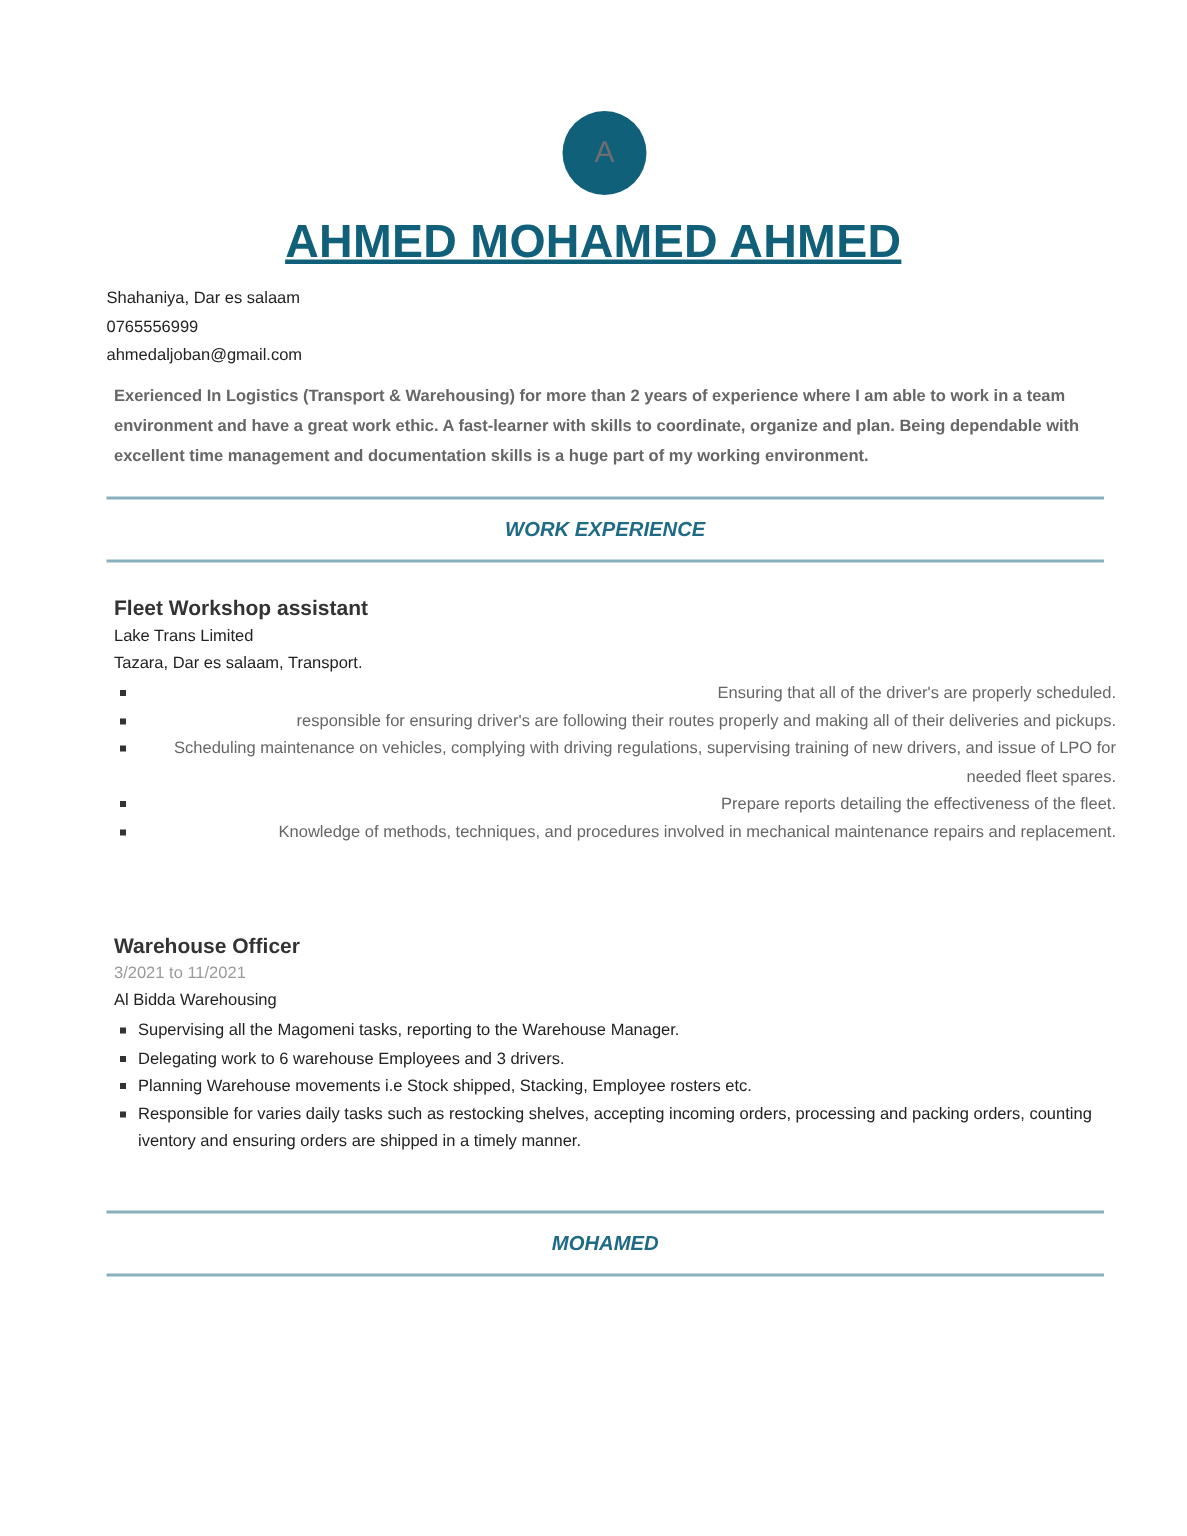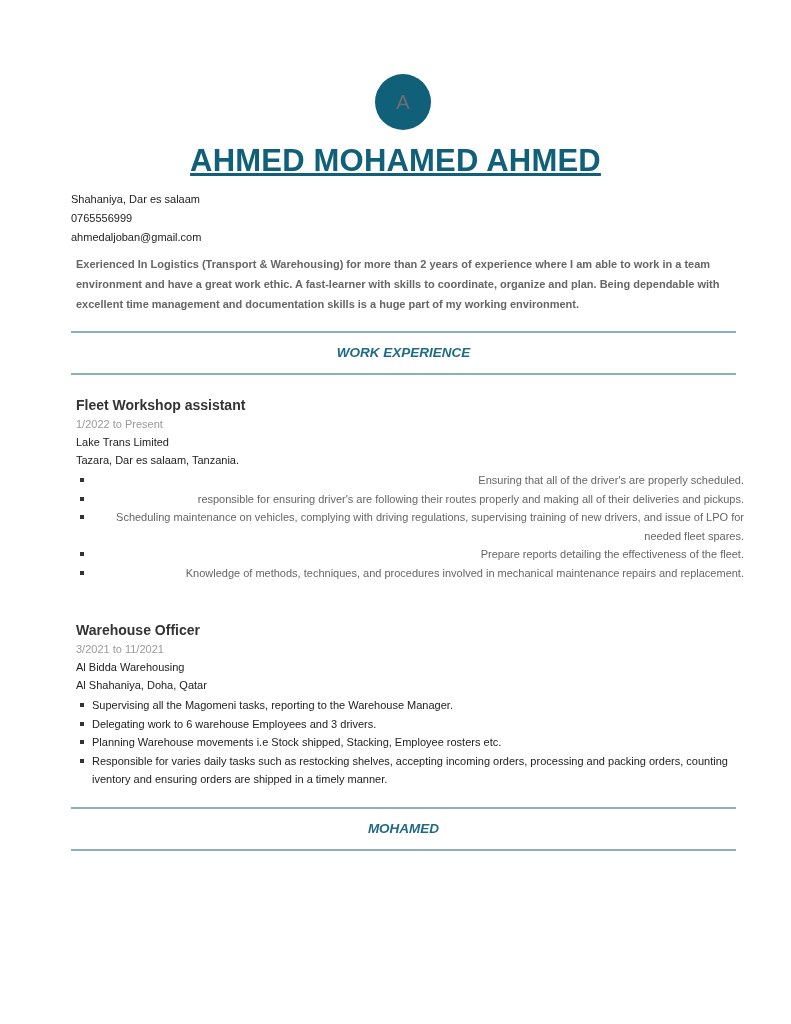--- a/index.html
+++ b/index.html
@@ -45,37 +45,35 @@
 <div class="summary">Exerienced In Logistics (Transport &amp; Warehousing) for more than 2 years of experience where I am able to work in a team environment and have a great work ethic. A fast-learner with skills to coordinate, organize and plan. Being dependable with excellent time management and documentation skills is a huge part of my working environment.</div>
 
 <div class="section" style="top:331px;">
   <div class="rule"></div>
   <div class="title">WORK EXPERIENCE</div>
   <div class="rule"></div>
 </div>
 
 <div class="job j1" style="top:395px;">
   <div class="jt">Fleet Workshop assistant</div>
-  <div class="dates">1/2022  to  Present</div>
   <div class="line">Lake Trans Limited</div>
-  <div class="line">Tazara, Dar es salaam, Tanzania.</div>
+  <div class="line">Tazara, Dar es salaam, Transport.</div>
   <ul>
     <li>Ensuring that all of the driver's are properly scheduled.</li>
     <li>responsible for ensuring driver's are following their routes properly and making all of their deliveries and pickups.</li>
     <li>Scheduling maintenance on vehicles, complying with driving regulations, supervising training of new drivers, and issue of LPO for needed fleet spares.</li>
     <li>Prepare reports detailing the effectiveness of the fleet.</li>
     <li>Knowledge of methods, techniques, and procedures involved in mechanical maintenance repairs and replacement.</li>
   </ul>
 </div>
 
 <div class="job j2" style="top:620px;">
   <div class="jt">Warehouse Officer</div>
   <div class="dates">3/2021  to  11/2021</div>
   <div class="line">Al Bidda Warehousing</div>
-  <div class="line">Al Shahaniya, Doha, Qatar</div>
   <ul>
     <li>Supervising all the Magomeni tasks, reporting to the Warehouse Manager.</li>
     <li>Delegating work to 6 warehouse Employees and 3 drivers.</li>
     <li>Planning Warehouse movements i.e Stock shipped, Stacking, Employee rosters etc.</li>
     <li>Responsible for varies daily tasks such as restocking shelves, accepting incoming orders, processing and packing orders, counting iventory and ensuring orders are shipped in a timely manner.</li>
   </ul>
 </div>
 
 <div class="section" style="top:807px;">
   <div class="rule"></div>

